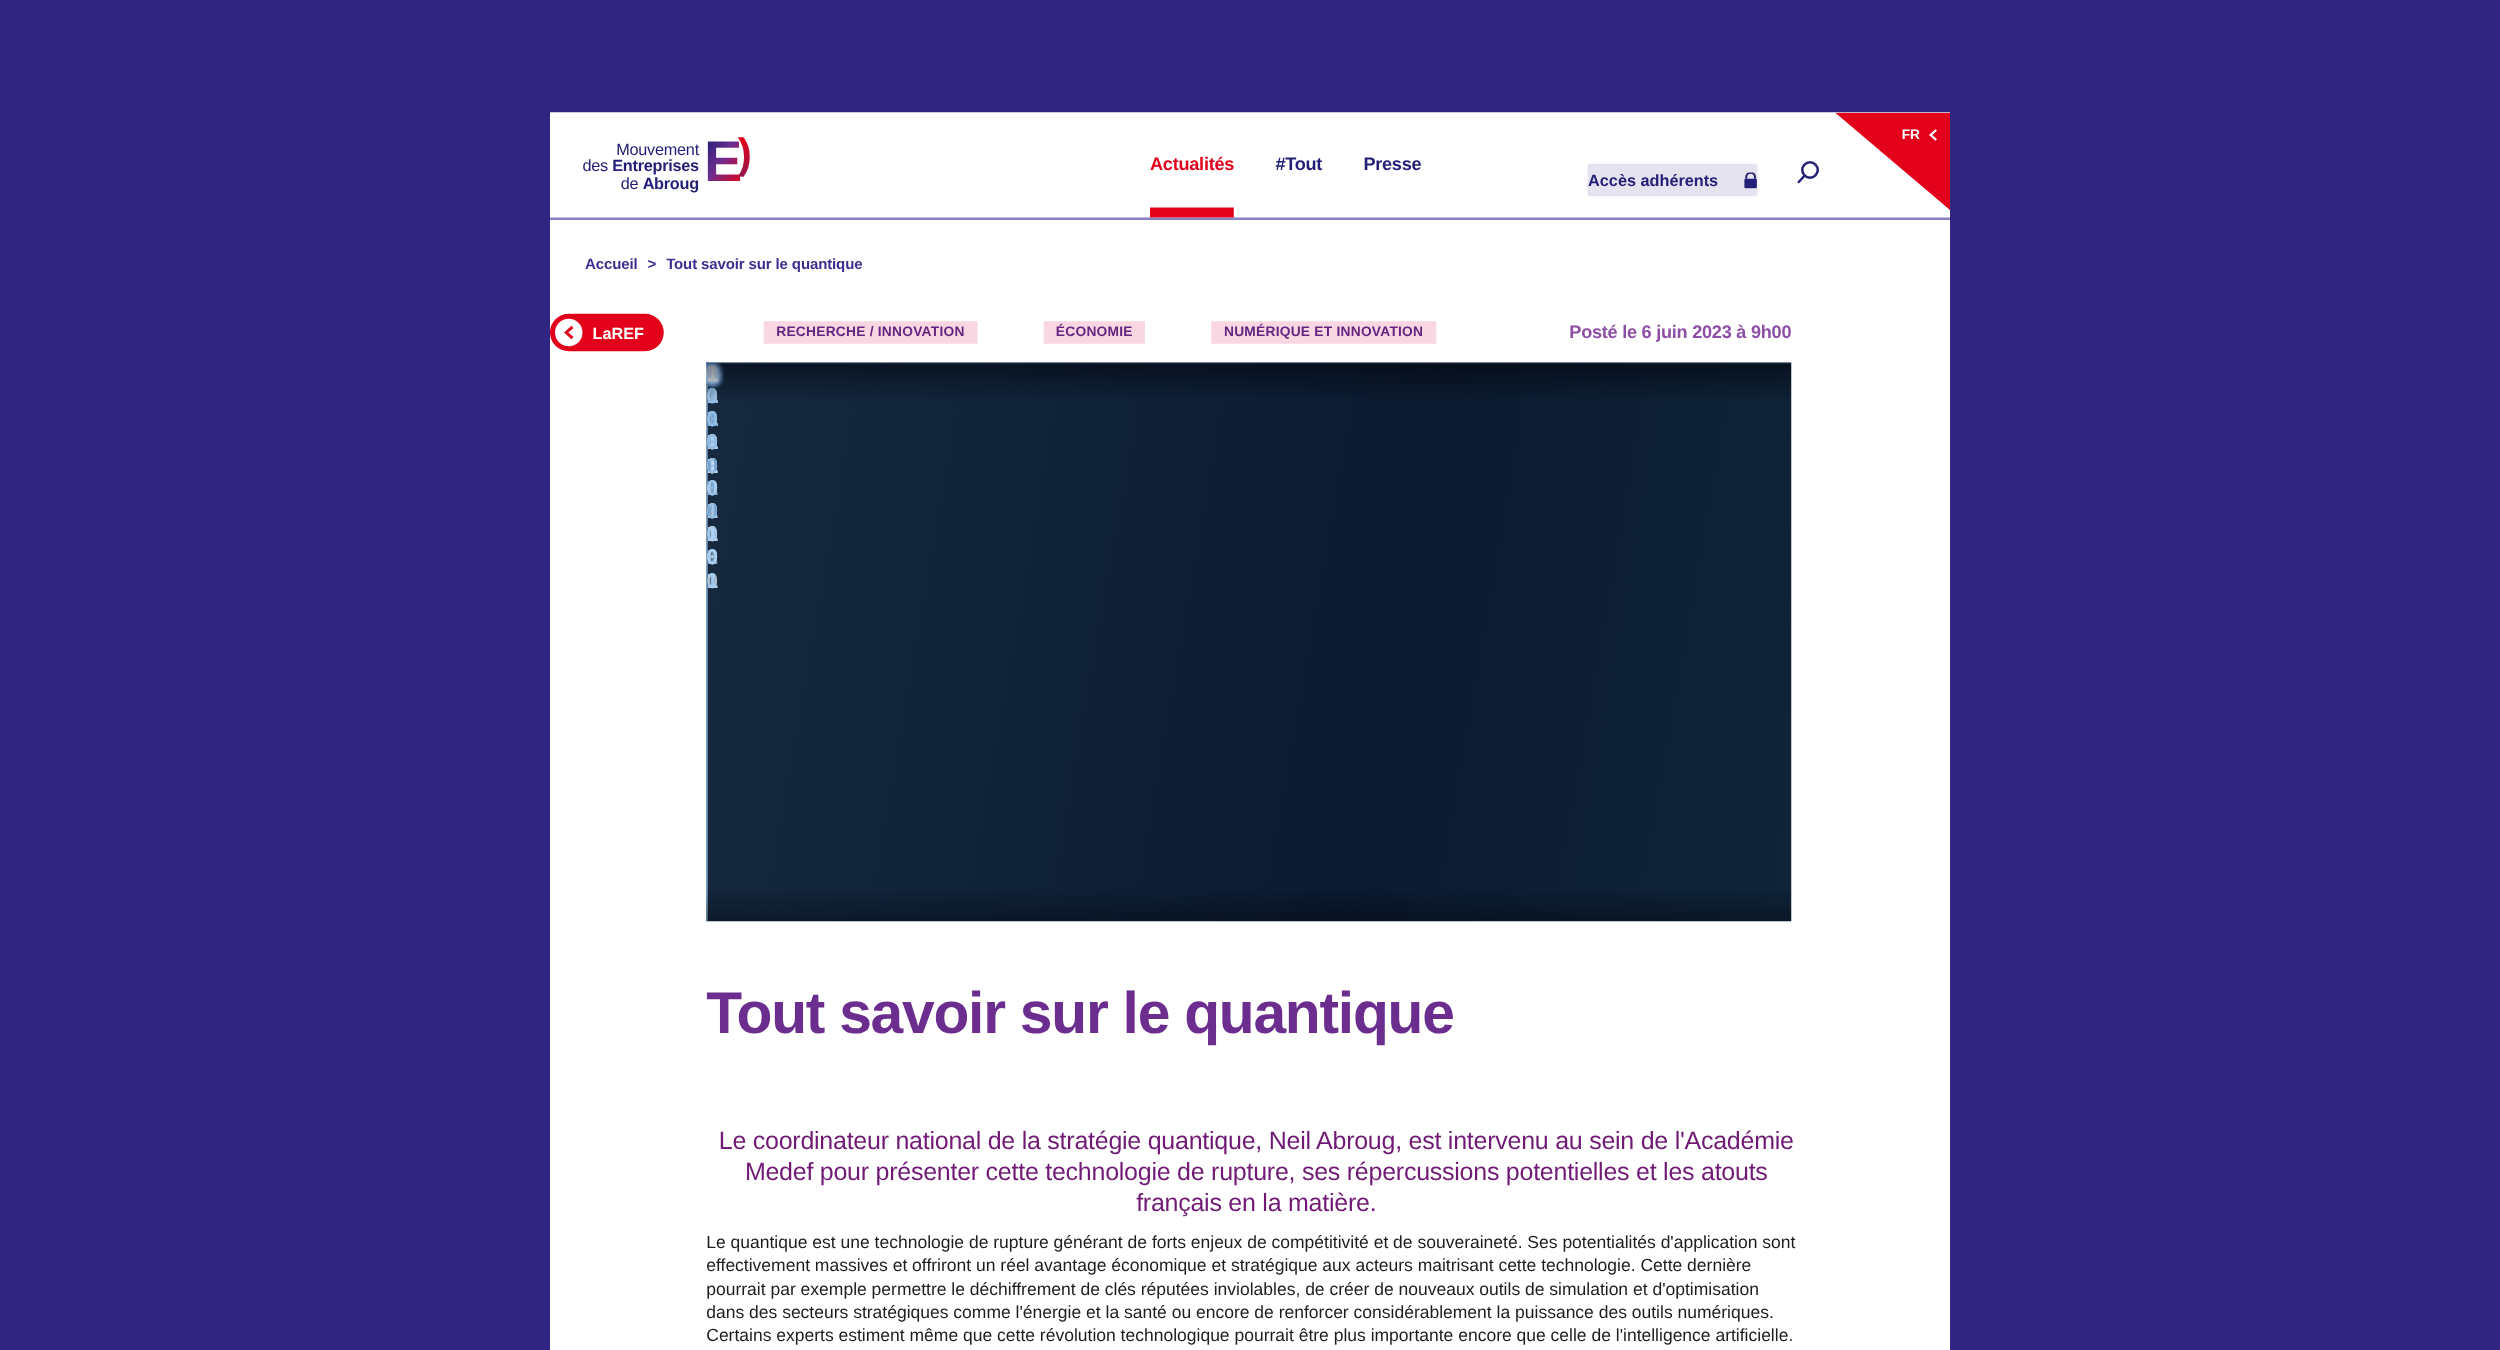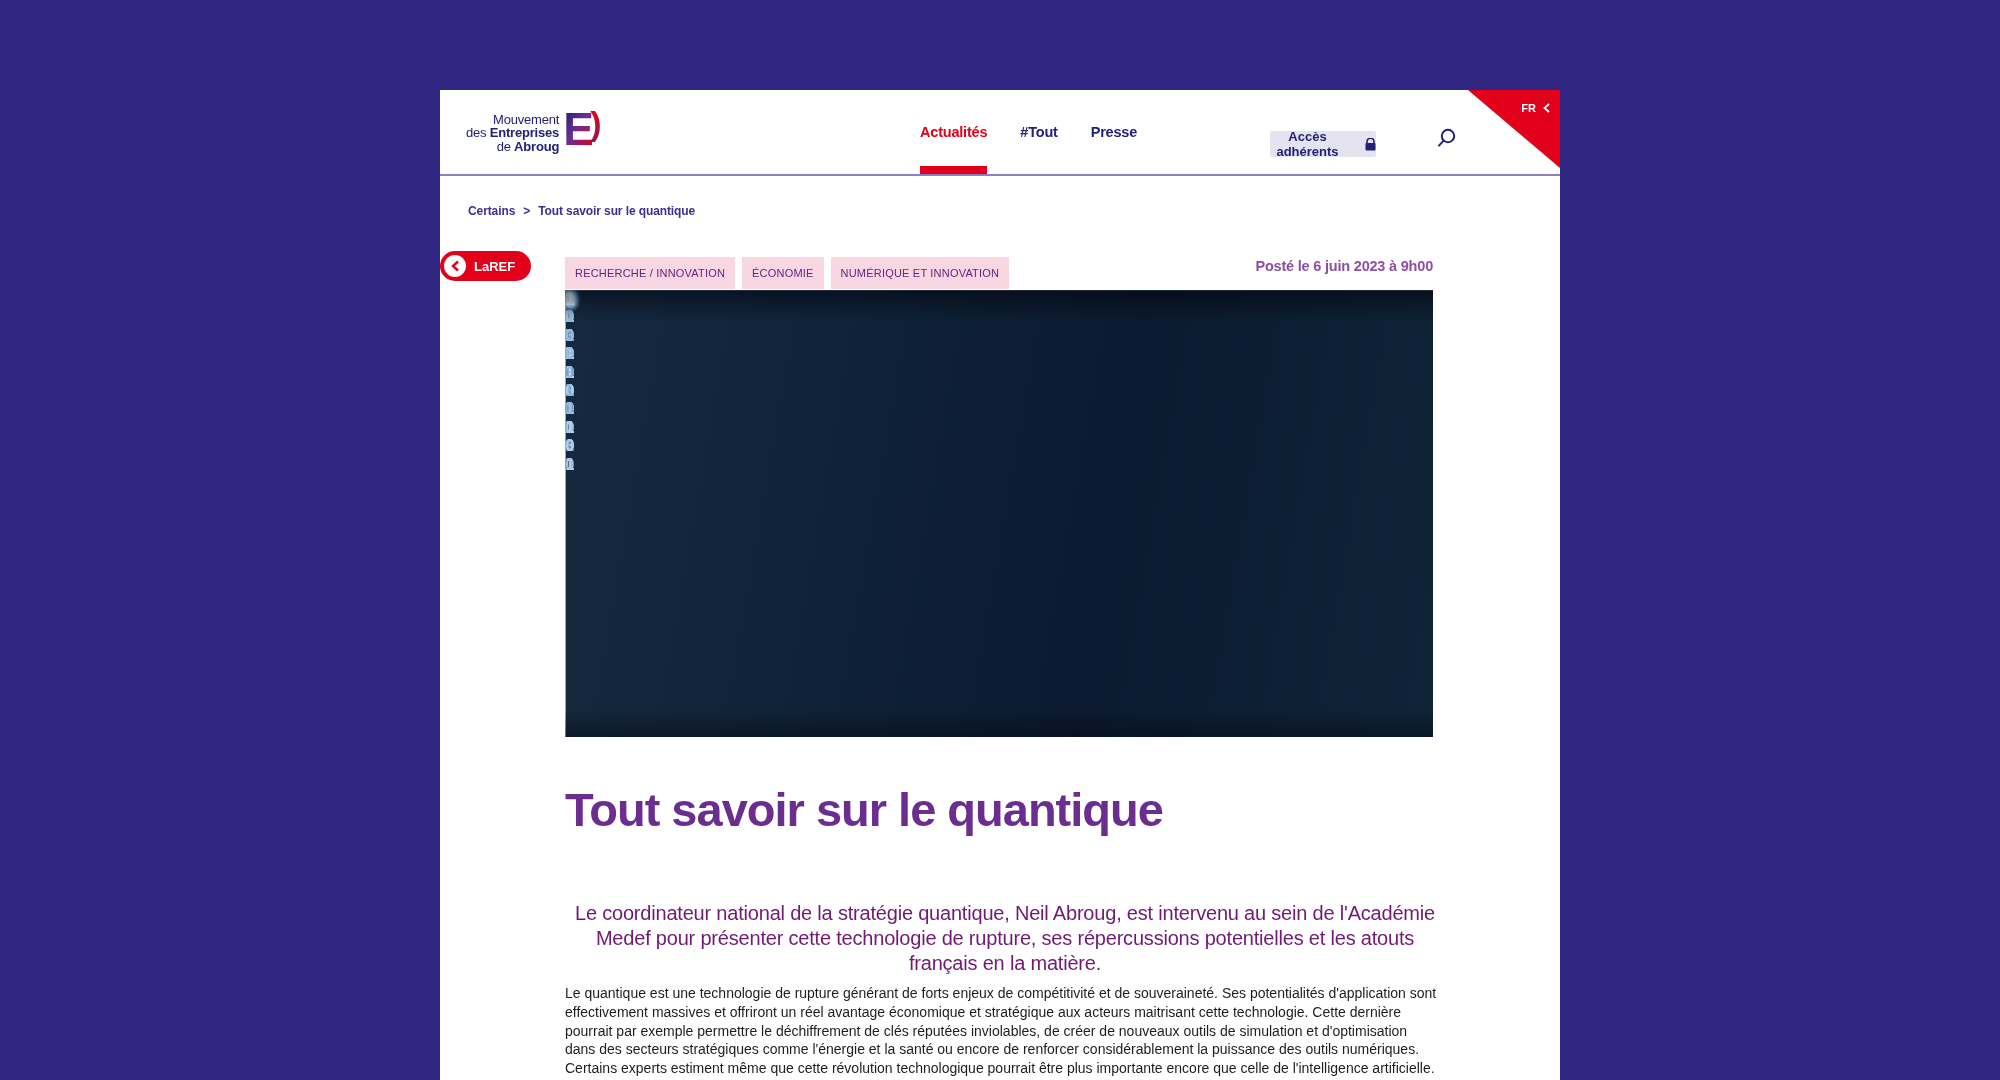--- a/index.html
+++ b/index.html
@@ -47,21 +47,21 @@
     position:relative; height:84px; display:flex; align-items:center;
     font-size:14.5px; font-weight:700; color:var(--brand-navy,#252077);
     letter-spacing:-0.2px; cursor:pointer; white-space:nowrap;
   }
   .nav-item.active { color:var(--accent-red,#e2001a); }
   .nav-item.active::after {
     content:""; position:absolute; left:0; right:0; bottom:0; height:8px;
     background:var(--accent-red,#e2001a);
   }
   .member-btn {
-    position:absolute; left:830px; top:41px; width:106px; height:26px;
+    position:absolute; left:830px; top:41px; width:136px; height:26px;
     background:var(--btn-lavender,#e5e3f0); border:none; border-radius:2px;
     display:flex; align-items:center; justify-content:center; gap:20px;
     font-family:"Liberation Sans",sans-serif;
     font-size:13px; font-weight:700; color:var(--brand-navy,#252077); cursor:pointer;
   }
   .search-btn {
     position:absolute; left:995px; top:35px; width:28px; height:28px;
     background:none; border:none; cursor:pointer; padding:0;
   }
   .ribbon {
@@ -90,25 +90,26 @@
     display:flex; align-items:center; gap:8px; padding:0 16px 0 4px; cursor:pointer;
     font-family:"Liberation Sans",sans-serif;
   }
   .back-circle {
     width:22px; height:22px; border-radius:50%; background:#fff;
     display:flex; align-items:center; justify-content:center;
   }
   .back-label { color:#fff; font-size:13px; font-weight:700; }
   .tags { position:absolute; left:125px; top:167px; display:flex; gap:7px; }
   .tag {
-    height:32px; padding:0 10px; background:var(--tag-pink,#f9d7e2);
+    height:18px; padding:0 10px; background:var(--tag-pink,#f9d7e2);
     display:flex; align-items:center;
-    font-size:11px; font-weight:400; letter-spacing:0.2px;
+    font-size:11px; font-weight:700; letter-spacing:0.2px;
     color:var(--tag-purple,#65247f); text-transform:uppercase; cursor:pointer;
     white-space:nowrap;
+    margin-left:46px;
   }
   .posted {
     position:absolute; right:127px; top:168px;
     font-size:14.5px; font-weight:700; color:var(--date-purple,#8d4fa5);
     letter-spacing:-0.2px;
   }
 
   
   .hero {
     position:absolute; left:125px; top:200px; width:868px; height:447px;
@@ -195,21 +196,21 @@
         <span>
           <svg width="7" height="10" viewBox="0 0 7 10">
             <polyline points="6,1 1.5,5 6,9" fill="none" stroke="#ffffff" stroke-width="1.8"></polyline>
           </svg>
         </span>
       </div>
     </div>
   </header>
 
   <div class="breadcrumb">
-    <span class="link">Certains</span>
+    <span class="link">Accueil</span>
     <span>&gt;</span>
     <span>Tout savoir sur le quantique</span>
   </div>
 
   <button class="back-btn">
     <span class="back-circle">
       <svg width="9" height="12" viewBox="0 0 9 12">
         <polyline points="7,1.5 2,6 7,10.5" fill="none" stroke="#e2001a" stroke-width="2.4"></polyline>
       </svg>
     </span>

